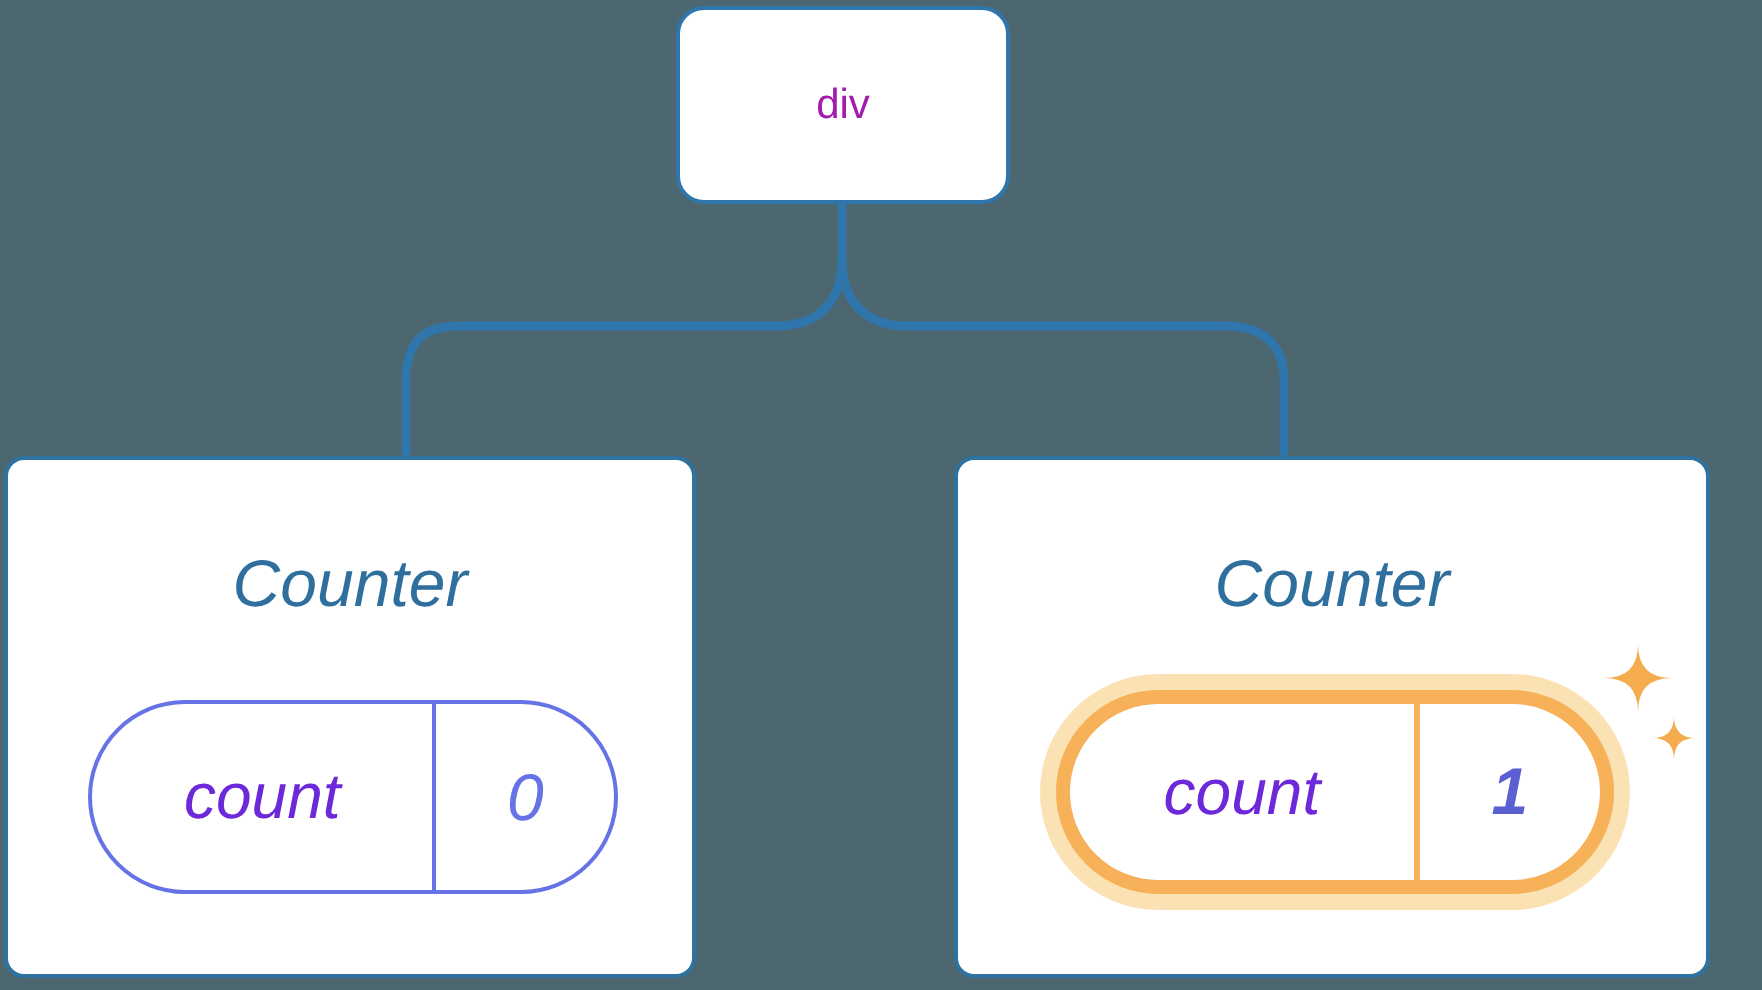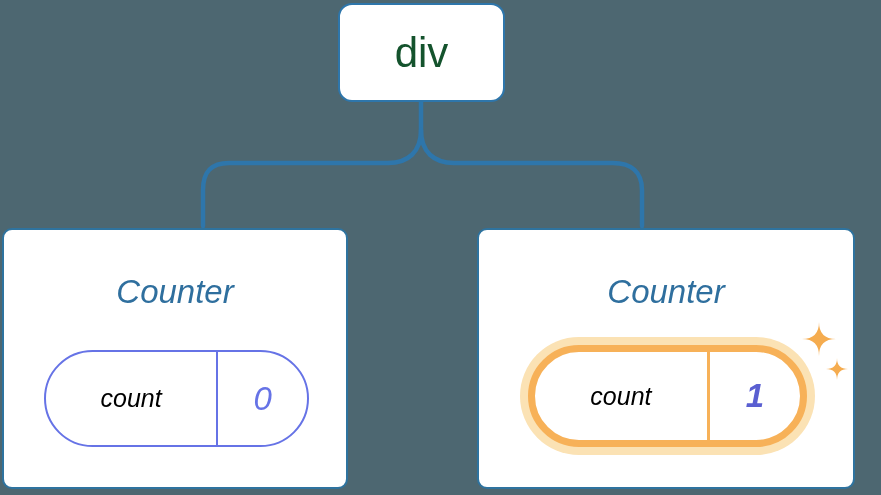--- a/index.html
+++ b/index.html
@@ -29,23 +29,23 @@
   .root-node {
     position: absolute;
     left: 338px; top: 3px;
     width: 167px; height: 99px;
     background: #ffffff;
     border: 2.5px solid #2E76AB;
     border-radius: 14px;
     display: flex;
     align-items: center;
     justify-content: center;
-    font-size: 42px;
+    font-size: 21px;
     font-weight: 500;
-    color: #14532d;
+    color: #a21caf;
   }
 
   .card {
     position: absolute;
     top: 228px;
     height: 261px;
     background: #ffffff;
     border: 2px solid #2E739F;
     border-radius: 10px;
     font-style: italic;
@@ -69,22 +69,22 @@
     width: 265px; height: 97px;
     border: 2px solid #6673E6;
     border-radius: 48.5px;
     background: #ffffff;
     display: flex;
     overflow: hidden;
   }
   .pill .state-name {
     flex: 0 0 66%;
     display: flex; align-items: center; justify-content: center;
-    font-size: 25px;
-    color: #000000;
+    font-size: 32px;
+    color: #6d28d9;
     border-right: 2px solid #6673E6;
   }
   .pill .state-value {
     flex: 1;
     display: flex; align-items: center; justify-content: center;
     font-size: 33px;
     color: #6673E6;
   }
 
   .pill.highlighted {

